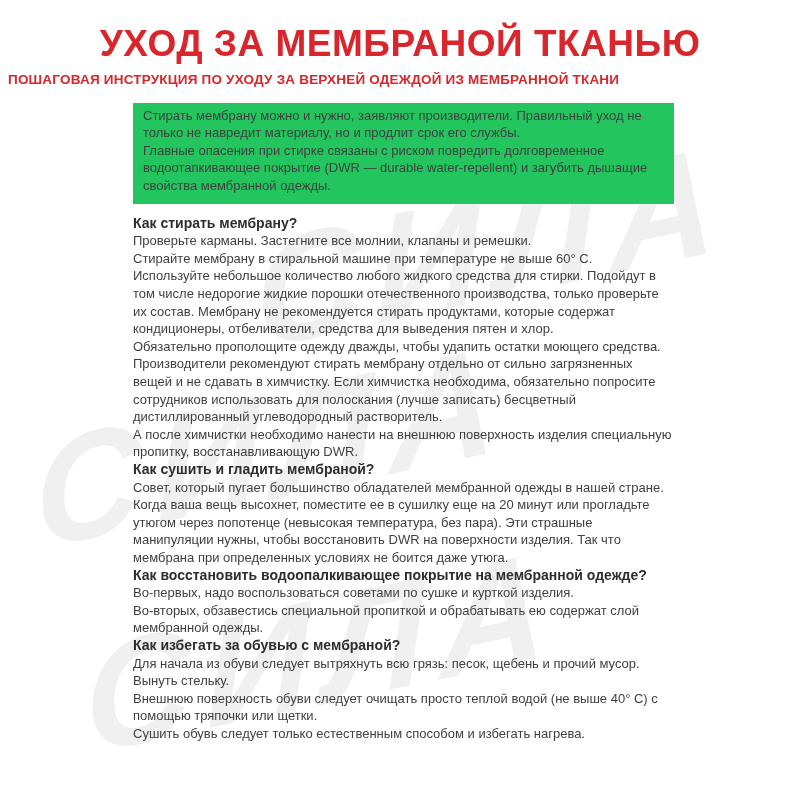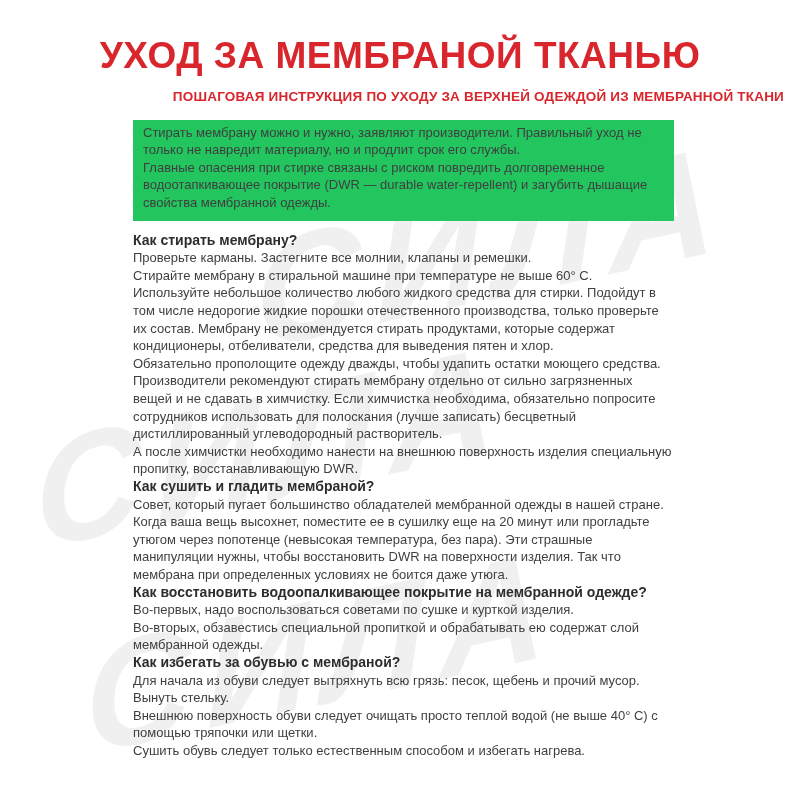--- a/index.html
+++ b/index.html
@@ -24,33 +24,33 @@
     white-space: nowrap;
     user-select: none;
   }
   .wm1 { left: 250px; top: 160px; }
   .wm2 { left: 30px;  top: 360px; }
   .wm3 { left: 80px;  top: 565px; }
 
   .content-layer { position: relative; z-index: 1; }
 
   .title {
-    margin: 12px;
+    margin: 0;
     padding-top: 24px;
     text-align: center;
     color: #d8262c;
     font-size: 37px;
     font-weight: bold;
     letter-spacing: 0.5px;
     line-height: 1.1;
   }
   .subtitle {
-    margin: 16px;
+    margin: 8px;
     margin-top: 7px;
-    text-align: right;
+    text-align: left;
     color: #d8262c;
     font-size: 13.5px;
     font-weight: bold;
     letter-spacing: 0.2px;
   }
 
   .column {
     margin: 16px auto 0 133px;
     width: 541px;
   }

